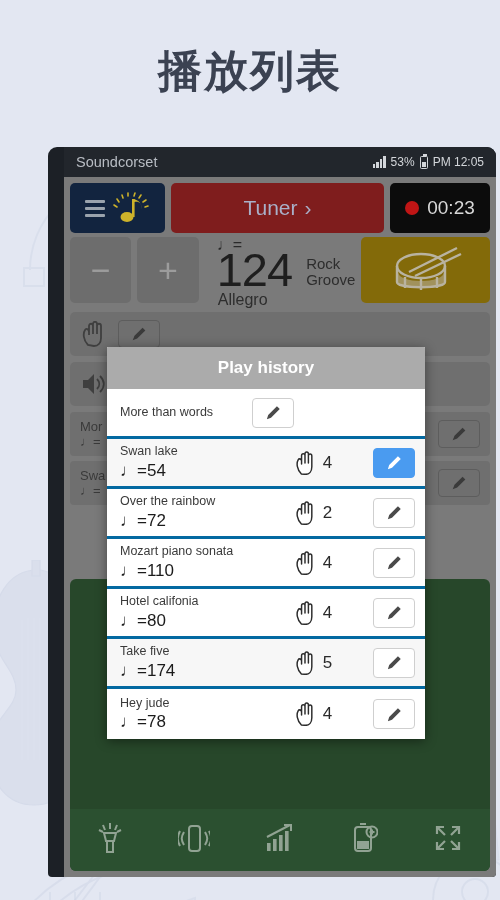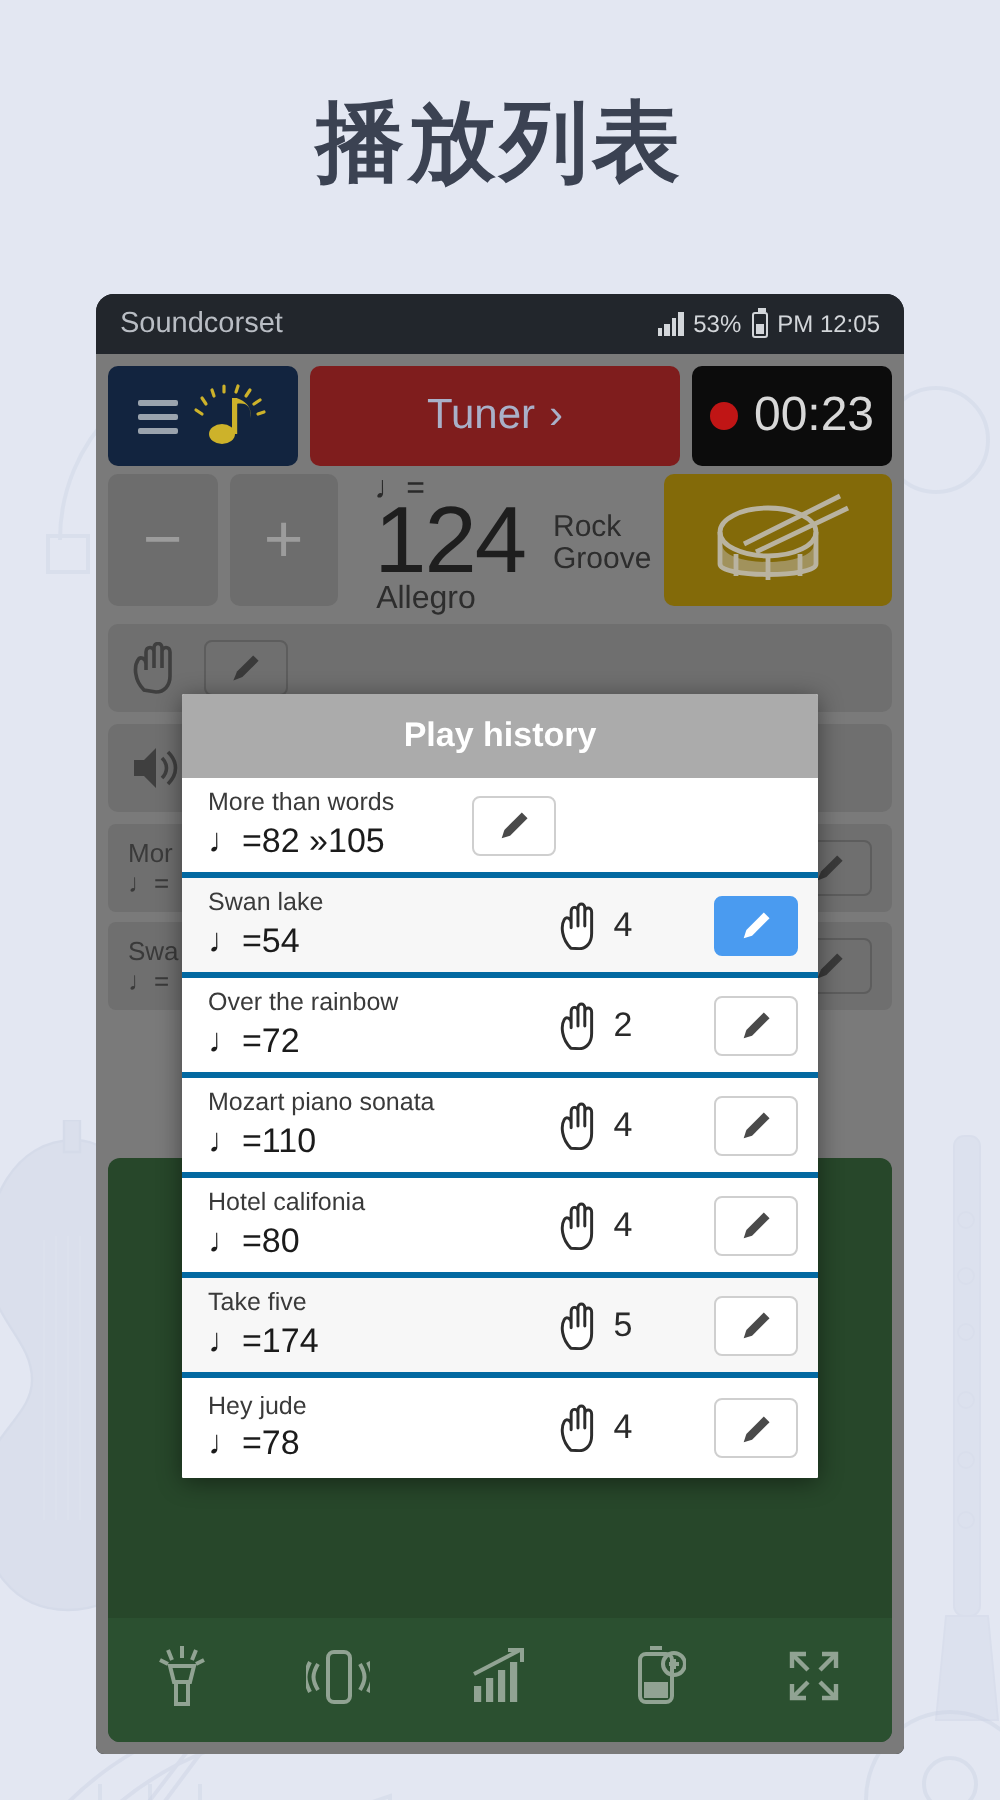--- a/index.html
+++ b/index.html
@@ -21,24 +21,25 @@
   .page-title {
     position: absolute; top: 42px; left: 0; width: 500px;
     text-align: center;
     font-size: 44px; font-weight: bold; color: #3b4252;
     letter-spacing: 2px;
   }
 
   
   .phone {
     position: absolute; left: 48px; top: 147px;
-    width: 404px; height: 730px;
+    width: 448px; height: 730px;
     background: #1c2026;
     border-radius: 9px 9px 4px 4px;
     overflow: hidden;
+    padding-left: 16px;
   }
   .statusbar {
     height: 30px; background: #22262c;
     display: flex; align-items: center; padding: 0 12px;
     color: #b8bcc2; font-size: 14px;
   }
   .statusbar .app { flex: 1; color: #b9bdc4; font-size: 14.5px; }
   .statusbar .right { display: flex; align-items: center; gap: 5px; font-size: 12px; color: #d3d6da; }
 
   .sig { display: inline-flex; align-items: flex-end; gap: 1px; height: 12px; }
@@ -65,21 +66,21 @@
   .hamb i { display:block; width: 20px; height: 3px; background:#9aa3ad; border-radius:1px; }
 
   .tuner-btn {
     flex: 1; background: #7f1d1d; border-radius: 5px;
     display: flex; align-items: center; justify-content: center; gap: 7px;
     color: #a9b0c8; font-size: 21px;
   }
   .rec-btn {
     width: 100px; background: #0c0c0c; border-radius: 5px;
     display: flex; align-items: center; justify-content: center; gap: 8px;
-    color: #d8d8d8; font-size: 24px;
+    color: #d8d8d8; font-size: 19px;
   }
   .rec-dot { width: 14px; height: 14px; border-radius: 50%; background: #c01515; }
 
   .tempo-row { display:flex; gap:6px; padding: 4px 6px 6px 6px; height: 76px; }
   .step-btn {
     width: 62px; background: #6d6d6d; border-radius: 5px;
     display:flex; align-items:center; justify-content:center;
     color:#9c9c9c; font-size: 34px; line-height: 1;
   }
   .tempo-center {
@@ -425,21 +426,20 @@
     </div>
 
     <div class="scrim"></div>
     <div class="dialog">
       <div class="dialog-title">Play history</div>
       <div class="hist-list">
 
         <div class="hist-row">
           <div class="h-left">
             <div class="h-title">More than words</div>
-            <div class="h-tempo">♩=82 »105</div>
           </div>
           <div class="pencil-btn">
             <svg width="19" height="19" viewBox="0 0 20 20">
               <path d="M3 17 L4.4 12.6 L13.6 3.4 L16.6 6.4 L7.4 15.6 Z" fill="#4a4a4a"></path>
             </svg>
           </div>
         </div>
 
         <div class="hist-row alt">
           <div class="h-left">

